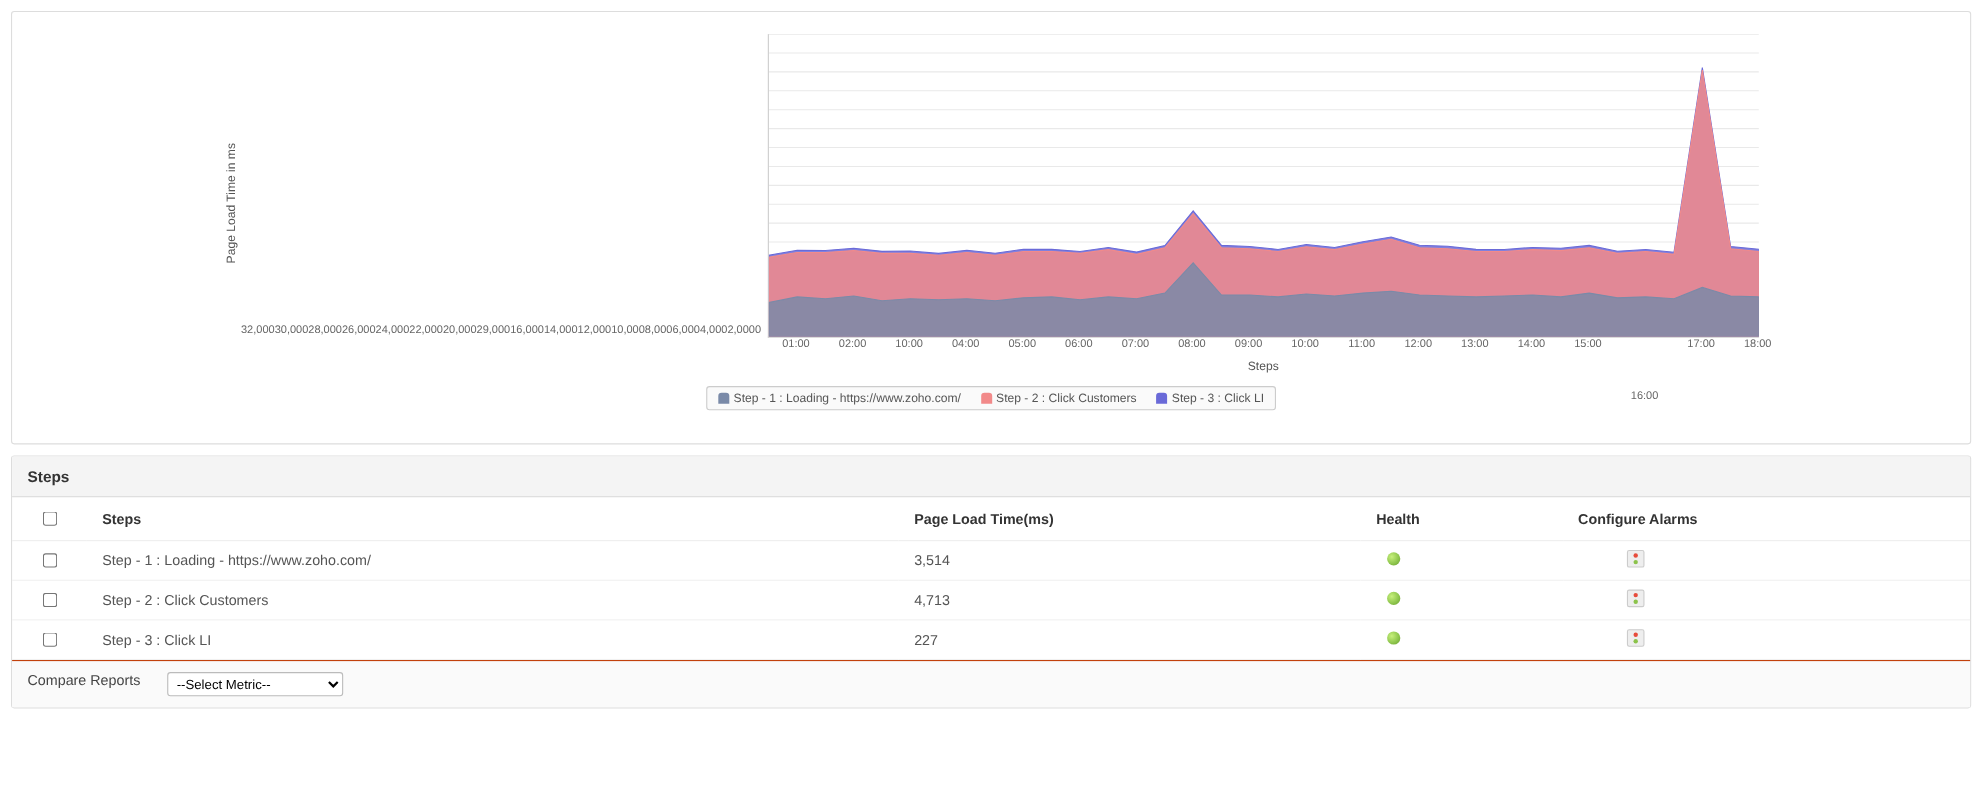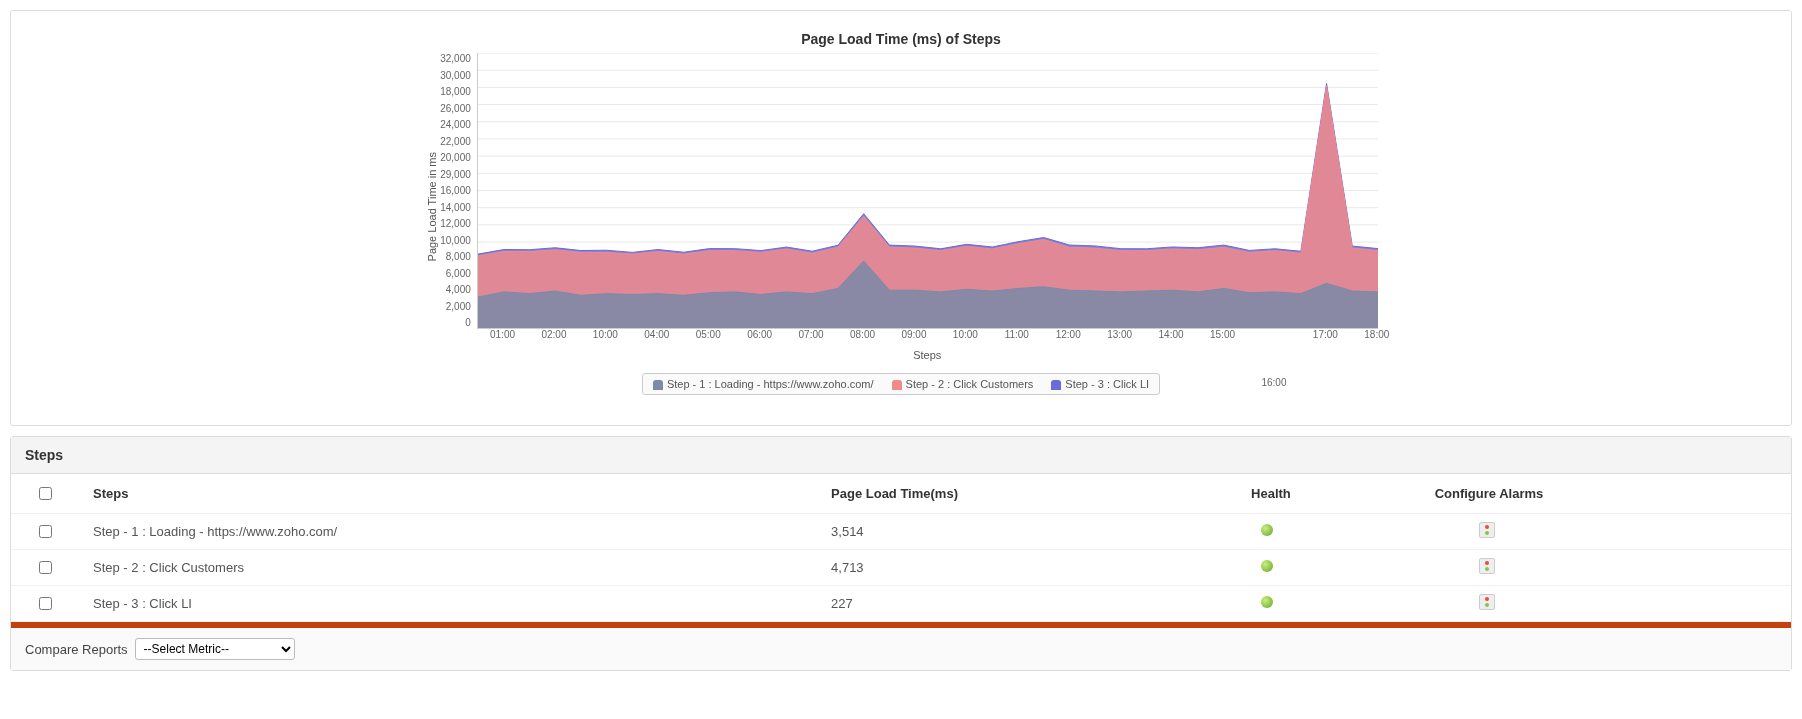--- a/index.html
+++ b/index.html
@@ -1,56 +1,55 @@
 <!DOCTYPE html>
 <html><head>
 <meta charset="utf-8">
 <style>
   html,body{margin:0;padding:0;background:#fff;font-family:"Segoe UI",Arial,sans-serif;font-size:12px;color:#333}
   .panel{border:1px solid #ddd;margin:10px;border-radius:3px;padding:20px 20px 30px;background:#fff}
   .chart-title{font-size:14px;font-weight:700;text-align:center;margin:0 0 6px}
   .chart-wrap{display:flex;justify-content:center}
   .chart-inner{display:flex;align-items:stretch}
   .yaxis-label{writing-mode:vertical-rl;transform:rotate(180deg);text-align:center;font-size:11px;color:#555;padding:0 2px;align-self:center}
-  .ylabels{display:flex;flex-direction:column;justify-content:space-between;align-items:flex-end;font-size:10px;color:#666;padding-right:6px}
+  .ylabels{display:flex;flex-direction:row;justify-content:space-between;align-items:flex-end;font-size:10px;color:#666;padding-right:6px}
   .plot-col{display:flex;flex-direction:column}
   .plot-area{position:relative;width:900px;height:275px;border:1px solid #ccc;border-right:none;border-top:none}
   .grid line{stroke:#e9e9e9;stroke-width:1}
   .xlabels{position:relative;height:14px;font-size:10px;color:#666}
   .xlabels span{position:absolute;transform:translateX(-50%)}
   .xaxis-title{text-align:center;font-size:11px;color:#555;margin-top:6px}
   .legend-box{margin:12px auto 0;border:1px solid #ccc;border-radius:3px;padding:4px 10px;display:inline-flex;gap:18px;font-size:11px;color:#555;background:#fafafa}
   .legend-box .swatch{display:inline-block;width:10px;height:10px;border-radius:3px 3px 0 0;margin-right:4px;vertical-align:middle}
   .legend-center{text-align:center}
 
   .section{border:1px solid #ddd;margin:10px;border-radius:3px;background:#fff}
   .section-header{background:#f4f4f4;padding:10px 14px;font-weight:700;font-size:14px;border-bottom:1px solid #ddd}
   table.steps{width:100%;border-collapse:collapse}
   table.steps th{font-weight:700;font-size:13px;text-align:left;padding:10px 14px;border-bottom:1px solid #eee}
   table.steps td{padding:8px 14px;border-bottom:1px solid #f1f1f1;font-size:13px;color:#555}
   table.steps th:first-child,table.steps td:first-child{width:40px;text-align:center}
   .health-dot{display:inline-block;width:12px;height:12px;border-radius:50%;background:radial-gradient(circle at 35% 35%,#c7f07c,#8bc34a 60%,#6a9a2e)}
   .alarm-ico{display:inline-block;width:14px;height:14px;background:#eee;border:1px solid #ccc;border-radius:2px;position:relative}
   .alarm-ico::before{content:"";position:absolute;top:2px;left:5px;width:4px;height:4px;background:#e74c3c;border-radius:50%}
   .alarm-ico::after{content:"";position:absolute;bottom:2px;left:5px;width:4px;height:4px;background:#8bc34a;border-radius:50%}
-  .compare-row{padding:10px 14px;background:#fafafa;display:flex;align-items:center;gap:7px;font-size:13px;color:#444;border-top:6px solid #c2410c}
+  .compare-row{padding:10px 14px;background:#fafafa;display:flex;gap:24px;font-size:13px;color:#444;border-top:1px solid #c2410c}
   select.metric{border:1px solid #bbb;border-radius:3px;padding:2px 4px;font-size:12px;min-width:160px;background:#fff}
 </style>
 </head>
 <body>
 
 <div class="panel">
-  <h3 class="chart-title">Page Load Time (ms) of Steps</h3>
   <div class="chart-wrap">
     <div class="chart-inner">
       <div class="yaxis-label">Page Load Time in ms</div>
       <div class="ylabels" id="ylabels" style="height: 275px;">
           <div>32,000</div>
           <div>30,000</div>
-          <div>18,000</div>
+          <div>28,000</div>
           <div>26,000</div>
           <div>24,000</div>
           <div>22,000</div>
           <div>20,000</div>
           <div>29,000</div>
           <div>16,000</div>
           <div>14,000</div>
           <div>12,000</div>
           <div>10,000</div>
           <div>8,000</div>

